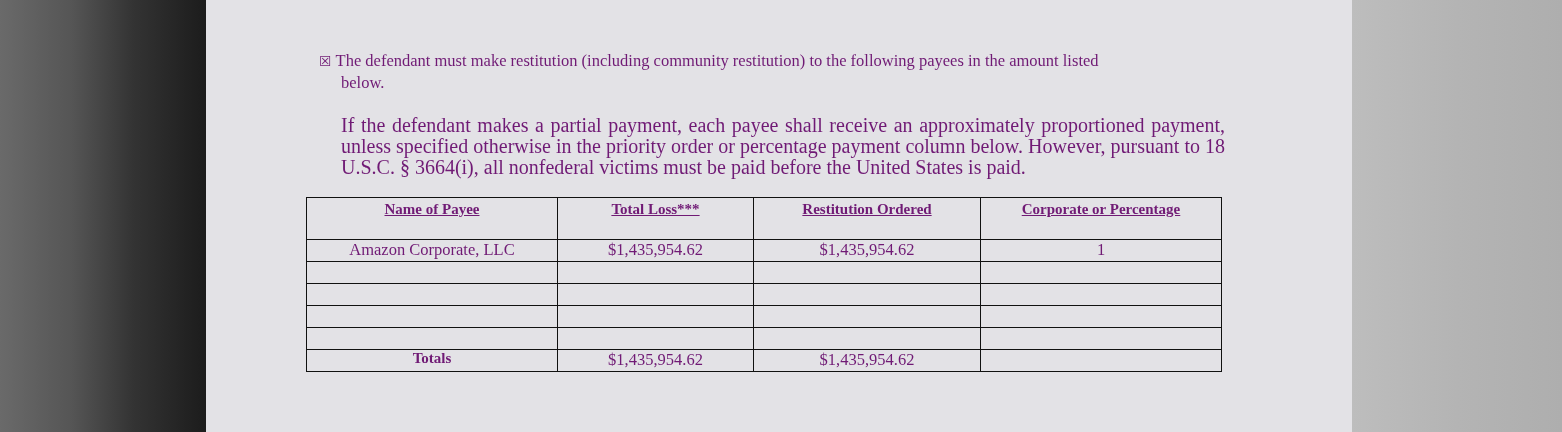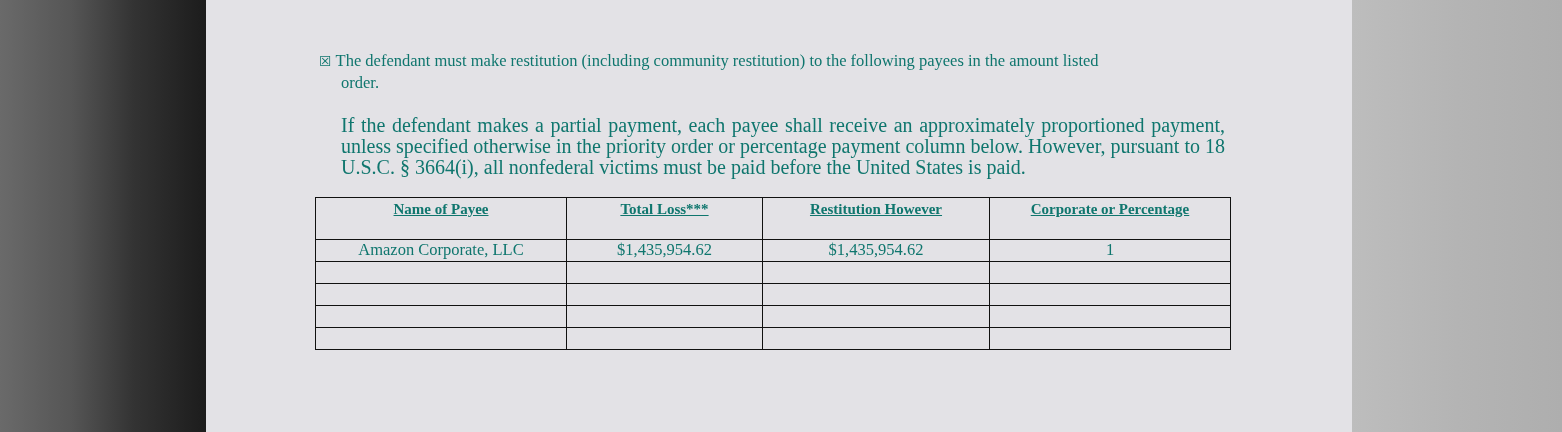--- a/index.html
+++ b/index.html
@@ -12,34 +12,34 @@
       position: absolute; left: 0; top: 0; width: 206px; height: 432px;
       background: linear-gradient(to right, #6a6a6a 0%, #555 35%, #333 65%, #1c1c1c 100%);
     }
     .bg-right {
       position: absolute; left: 1352px; top: 0; width: 210px; height: 432px;
       background: linear-gradient(to right, #bdbdbd 0%, #b4b4b4 50%, #aeaeae 100%);
     }
     .page {
       position: absolute; left: 206px; top: 0; width: 1146px; height: 432px;
       background: #e3e2e6;
-      color: #0f766e;
+      color: #701a75;
     }
     .para1 {
       position: absolute; left: 113px; top: 50px; width: 906px;
       font-size: 16.5px; line-height: 22px; text-align: justify;
     }
     .para1 .line2 { padding-left: 22px; display: block; text-align: left; }
     .checkbox { font-family: "DejaVu Sans", sans-serif; font-size: 14px; margin-right: 4px; }
     .para2 {
       position: absolute; left: 135px; top: 115px; width: 884px;
       font-size: 20px; line-height: 21px; text-align: justify;
     }
     table.restitution {
-      position: absolute; left: 109px; top: 197px;
+      position: absolute; left: 100px; top: 197px;
       border-collapse: collapse; font-size: 16.5px;
     }
     table.restitution td, table.restitution th {
       border: 1.5px solid #111; padding: 0; height: 21px; vertical-align: top;
     }
     table.restitution th {
       height: 38px; font-weight: bold; font-size: 15px; text-decoration: underline;
       padding-top: 3px;
     }
     .c1 { width: 250px; }
@@ -53,31 +53,31 @@
 </head>
 <body>
 
 <div class="bg-left"></div>
 <div class="bg-right"></div>
 
 <div class="page">
 
   <div class="para1">
     <span class="checkbox">☒</span><span>The defendant must make restitution (including community restitution) to the following payees in the amount listed</span>
-    <span class="line2">order.</span>
+    <span class="line2">below.</span>
   </div>
 
   <div class="para2">If the defendant makes a partial payment, each payee shall receive an approximately proportioned payment, unless specified otherwise in the priority order or percentage payment column below.  However, pursuant to 18 U.S.C. § 3664(i), all nonfederal victims must be paid before the United States is paid.</div>
 
   <table class="restitution">
     <thead>
       <tr>
         <th class="c1">Name of Payee</th>
         <th class="c2">Total Loss***</th>
-        <th class="c3">Restitution However</th>
+        <th class="c3">Restitution Ordered</th>
         <th class="c4">Corporate or Percentage</th>
       </tr>
     </thead>
     <tbody>
       <tr>
         <td class="left">Amazon Corporate, LLC</td>
         <td class="center">$1,435,954.62</td>
         <td class="center">$1,435,954.62</td>
         <td class="center">1</td>
       </tr>
@@ -98,15 +98,21 @@
         <td class="center"></td>
         <td class="center"></td>
         <td class="center"></td>
       </tr>
       <tr>
         <td class="left"></td>
         <td class="center"></td>
         <td class="center"></td>
         <td class="center"></td>
       </tr>
+      <tr>
+        <td class="left bold">Totals</td>
+        <td class="center">$1,435,954.62</td>
+        <td class="center">$1,435,954.62</td>
+        <td class="center"></td>
+      </tr>
     </tbody>
   </table>
 </div>
 
 </body></html>

